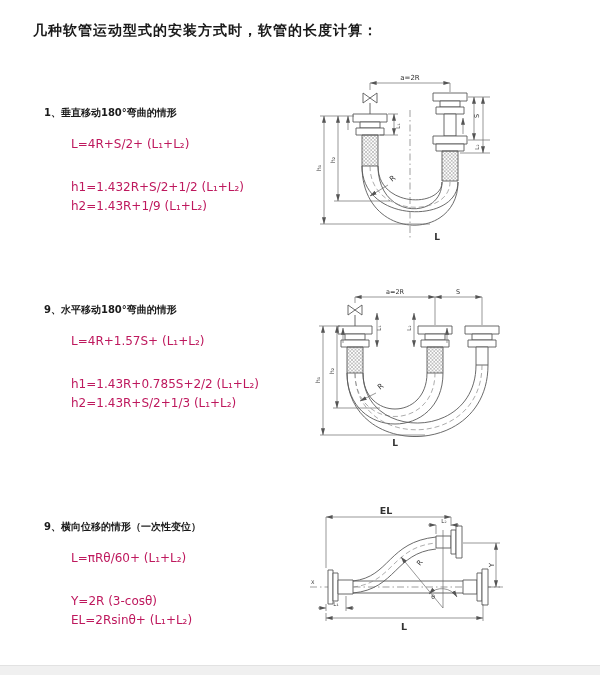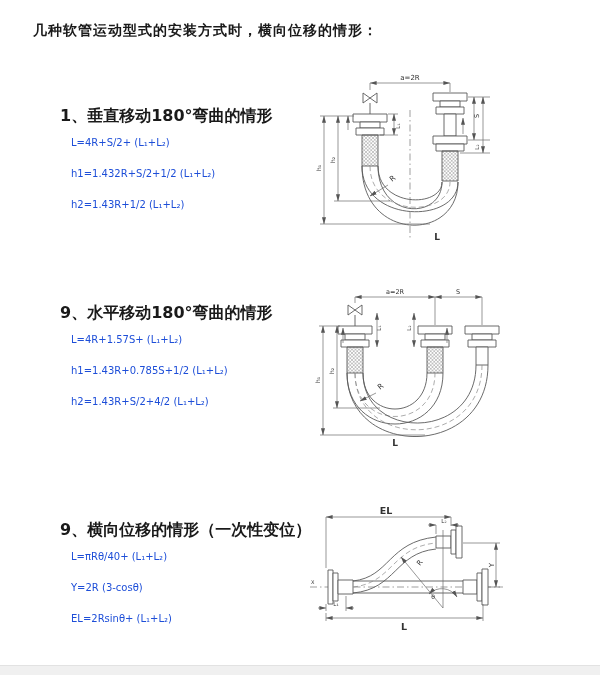--- a/index.html
+++ b/index.html
@@ -7,24 +7,24 @@
     width:600px;height:675px;position:relative;background:#ffffff;overflow:hidden;
     font-family:"DejaVu Sans","Liberation Sans",sans-serif;color:#1c1c1c;
   }
   .title{
     position:absolute;left:33px;top:22px;font-size:14px;font-weight:700;
     letter-spacing:1px;color:#1a1a1a;white-space:nowrap;
   }
   .section{position:absolute;left:44px;width:270px;}
   .sec1{top:106px;} .sec2{top:303px;} .sec3{top:520px;}
   .sec-heading{
-    position:absolute;left:16px;top:0;font-size:16px;font-weight:700;color:#1a1a1a;white-space:nowrap;
-  }
-  .formula{position:absolute;left:27px;font-size:10px;font-weight:400;color:#1d4ed8;white-space:nowrap;}
-  .f0{top:31px;} .f1{top:62px;text-align:center;} .f2{top:93px;}
+    position:absolute;left:0;top:0;font-size:10px;font-weight:700;color:#1a1a1a;white-space:nowrap;
+  }
+  .formula{position:absolute;left:27px;font-size:12px;font-weight:400;color:#be185d;white-space:nowrap;}
+  .f0{top:31px;} .f1{top:74px;text-align:center;} .f2{top:93px;}
   svg.diag{position:absolute;}
   svg.diag *{vector-effect:non-scaling-stroke;}
   .ln{stroke:#5a5a5a;stroke-width:0.9;fill:none;}
   .thin{stroke:#6b6b6b;stroke-width:0.7;fill:none;}
   .dash{stroke:#777;stroke-width:0.7;fill:none;stroke-dasharray:7 3 1.5 3;}
   .hosedash{stroke:#888;stroke-width:0.7;fill:none;stroke-dasharray:5 3;}
   .fitting{fill:#ffffff;stroke:#5a5a5a;stroke-width:0.9;}
   .braid{fill:url(#xh);stroke:#5a5a5a;stroke-width:0.9;}
   .dimtext{fill:#333;font-family:"DejaVu Sans","Liberation Sans",sans-serif;}
   .page-edge{
@@ -39,39 +39,39 @@
   <defs>
     <marker id="arr" viewBox="0 0 10 10" markerWidth="7" markerHeight="7" refX="9.5" refY="5" orient="auto-start-reverse" markerUnits="userSpaceOnUse">
       <path d="M0,2.1 L10,5 L0,7.9 Z" fill="#555"></path>
     </marker>
     <pattern id="xh" width="3.5" height="3.5" patternUnits="userSpaceOnUse">
       <path d="M0,3.5 L3.5,0 M0,0 L3.5,3.5" stroke="#8f8f8f" stroke-width="0.5"></path>
     </pattern>
   </defs>
 </svg>
 
-<div class="title">几种软管运动型式的安装方式时，横向位移的情形：</div>
+<div class="title">几种软管运动型式的安装方式时，软管的长度计算：</div>
 
 <div class="section sec1">
   <div class="sec-heading">1、垂直移动180°弯曲的情形</div>
   <div class="formula f0">L=4R+S/2+ (L₁+L₂)</div>
   <div class="formula f1">h1=1.432R+S/2+1/2 (L₁+L₂)</div>
-  <div class="formula f2">h2=1.43R+1/2 (L₁+L₂)</div>
+  <div class="formula f2">h2=1.43R+1/9 (L₁+L₂)</div>
 </div>
 
 <div class="section sec2">
   <div class="sec-heading">9、水平移动180°弯曲的情形</div>
   <div class="formula f0">L=4R+1.57S+ (L₁+L₂)</div>
-  <div class="formula f1">h1=1.43R+0.785S+1/2 (L₁+L₂)</div>
-  <div class="formula f2">h2=1.43R+S/2+4/2 (L₁+L₂)</div>
+  <div class="formula f1">h1=1.43R+0.785S+2/2 (L₁+L₂)</div>
+  <div class="formula f2">h2=1.43R+S/2+1/3 (L₁+L₂)</div>
 </div>
 
 <div class="section sec3">
   <div class="sec-heading">9、横向位移的情形（一次性变位）</div>
-  <div class="formula f0">L=πRθ/40+ (L₁+L₂)</div>
+  <div class="formula f0">L=πRθ/60+ (L₁+L₂)</div>
   <div class="formula f1">Y=2R (3-cosθ)</div>
   <div class="formula f2">EL=2Rsinθ+ (L₁+L₂)</div>
 </div>
 
 <svg class="diag" style="left:310px;top:68px" width="290" height="190" viewBox="0 0 290 190">
 
   <line class="thin" x1="60" y1="15" x2="140" y2="15" marker-start="url(#arr)" marker-end="url(#arr)"></line>
   <line class="thin" x1="60" y1="15" x2="60" y2="22"></line>
   <line class="thin" x1="140" y1="15" x2="140" y2="24"></line>
   <text class="dimtext" x="100" y="12" font-size="7" text-anchor="middle">a=2R</text>

